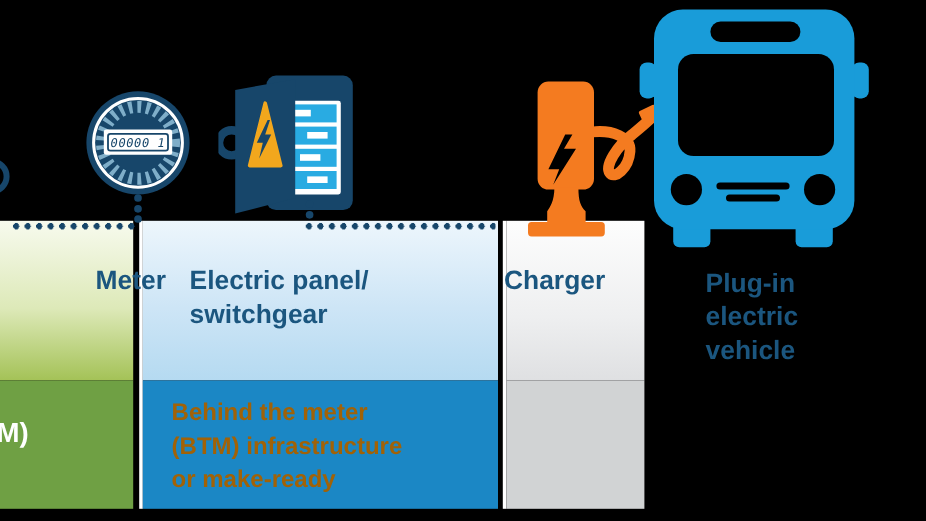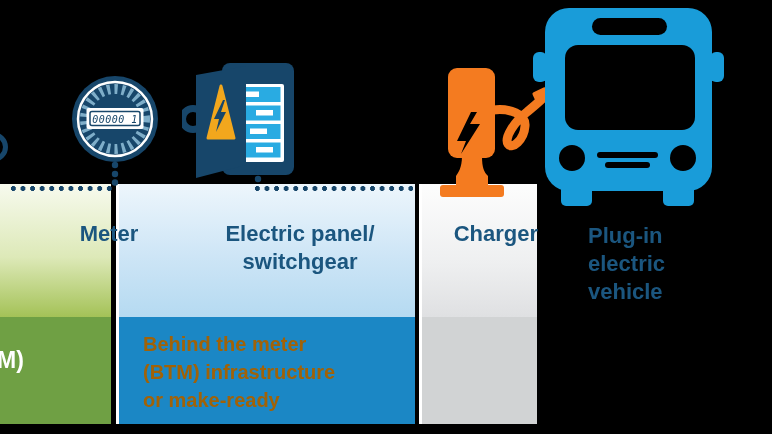--- a/index.html
+++ b/index.html
@@ -32,22 +32,22 @@
   .dots-h{position:absolute;height:7px;
     background-image:radial-gradient(circle 2.7px at 3.4px 3.5px,#17466A 97%,rgba(0,0,0,0));
     background-size:9.6px 7px;background-repeat:repeat-x;}
   .dots-a{left:10px;top:185px;width:104px;}
   .dots-d{left:254px;top:185px;width:159px;}
 
   
   .ttl{position:absolute;color:#1B567F;font-weight:bold;font-size:22px;line-height:28px;
        white-space:pre-line;}
   .lbl-meter{left:59px;top:220px;width:100px;text-align:center;}
-  .lbl-panel{left:174px;top:220px;width:252px;text-align:center;}
-  .lbl-charger{left:420px;top:220px;width:118px;text-align:right;}
+  .lbl-panel{left:158px;top:220px;width:252px;}
+  .lbl-charger{left:420px;top:220px;width:118px;text-align:left;}
   .lbl-vehicle{left:588px;top:222px;}
   .cap-btm{position:absolute;left:143px;top:330px;color:#a16207;font-weight:bold;
            font-size:20px;line-height:28px;white-space:pre-line;}
   .cap-evse{position:absolute;left:588px;top:332px;color:#1B567F;font-size:19px;
             line-height:28px;white-space:pre-line;}
   .cap-ftm{position:absolute;left:-3px;top:347px;color:#fff;font-weight:bold;font-size:23px;}
 
   
   .edge-arc{position:absolute;left:-22px;top:132px;width:30px;height:30px;border-radius:50%;
             border:5px solid #17466A;background:transparent;}

